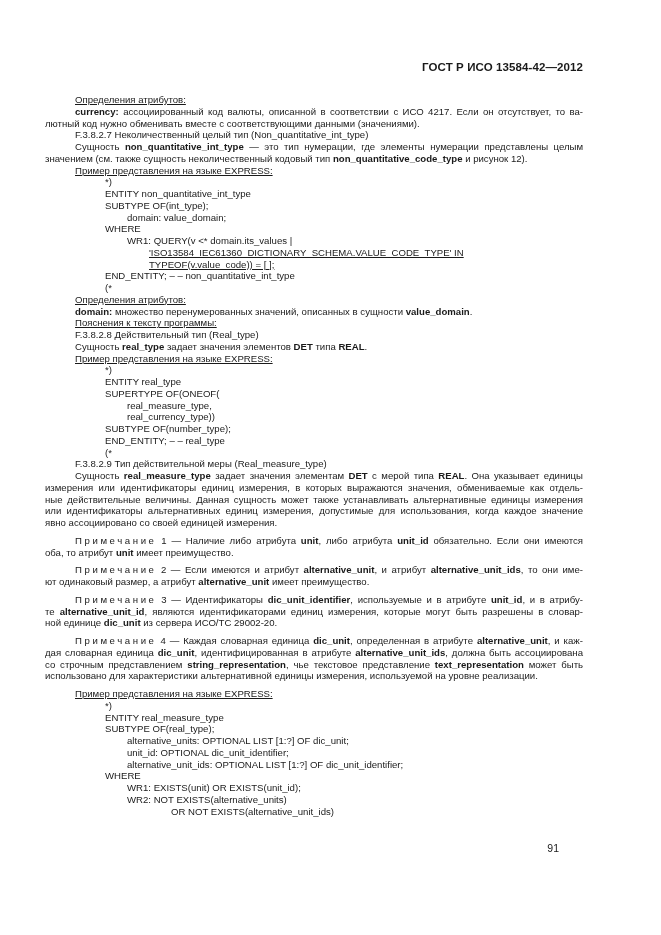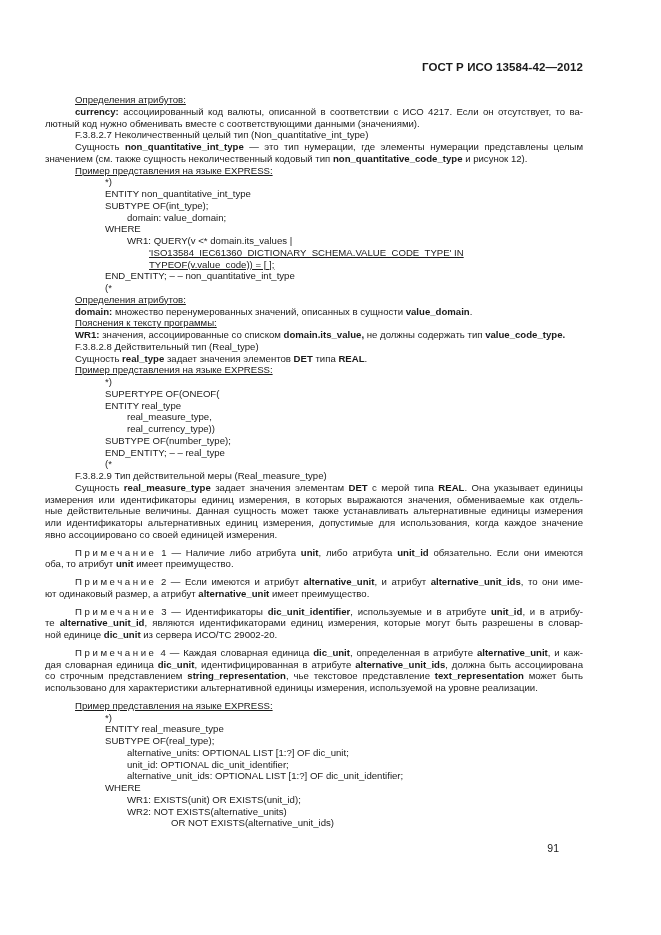--- a/index.html
+++ b/index.html
@@ -44,29 +44,28 @@
     <div class="line c0">WHERE</div>
     <div class="line c1">WR1: QUERY(v &lt;* domain.its_values |</div>
     <div class="line c2">'ISO13584_IEC61360_DICTIONARY_SCHEMA.VALUE_CODE_TYPE' IN</div>
     <div class="line c2">TYPEOF(v.value_code)) = [ ];</div>
     <div class="line c0">END_ENTITY; – – non_quantitative_int_type</div>
     <div class="line c0">(*</div>
   </div>
   <div class="line ind u">Определения атрибутов:</div>
   <div class="line ind"><b>domain:</b><span> множество перенумерованных значений, описанных в сущности </span><b>value_domain</b><span>.</span></div>
   <div class="line ind u">Пояснения к тексту программы:</div>
-  <div class="line ind"><b>WR1:</b><span> значения, ассоциированные со списком </span><b>domain.its_value,</b><span> не должны содержать тип </span><b>value_code_type.</b></div>
 
   <div class="line ind">F.3.8.2.8 Действительный тип (Real_type)</div>
   <div class="line ind"><span>Сущность </span><b>real_type</b><span> задает значения элементов </span><b>DET</b><span> типа </span><b>REAL</b><span>.</span></div>
   <div class="line ind u">Пример представления на языке EXPRESS:</div>
   <div>
     <div class="line c0">*)</div>
+    <div class="line c0">ENTITY real_type</div>
     <div class="line c0">SUPERTYPE OF(ONEOF(</div>
-    <div class="line c0">ENTITY real_type</div>
     <div class="line c1">real_measure_type,</div>
     <div class="line c1">real_currency_type))</div>
     <div class="line c0">SUBTYPE OF(number_type);</div>
     <div class="line c0">END_ENTITY; – – real_type</div>
     <div class="line c0">(*</div>
   </div>
 
   <div class="line ind">F.3.8.2.9 Тип действительной меры (Real_measure_type)</div>
   <div class="line ind j"><span>Сущность </span><b>real_measure_type</b><span> задает значения элементам </span><b>DET</b><span> с мерой типа </span><b>REAL</b><span>. Она указывает единицы</span></div>
   <div class="line j">измерения или идентификаторы единиц измерения, в которых выражаются значения, обмениваемые как отдель-</div>

